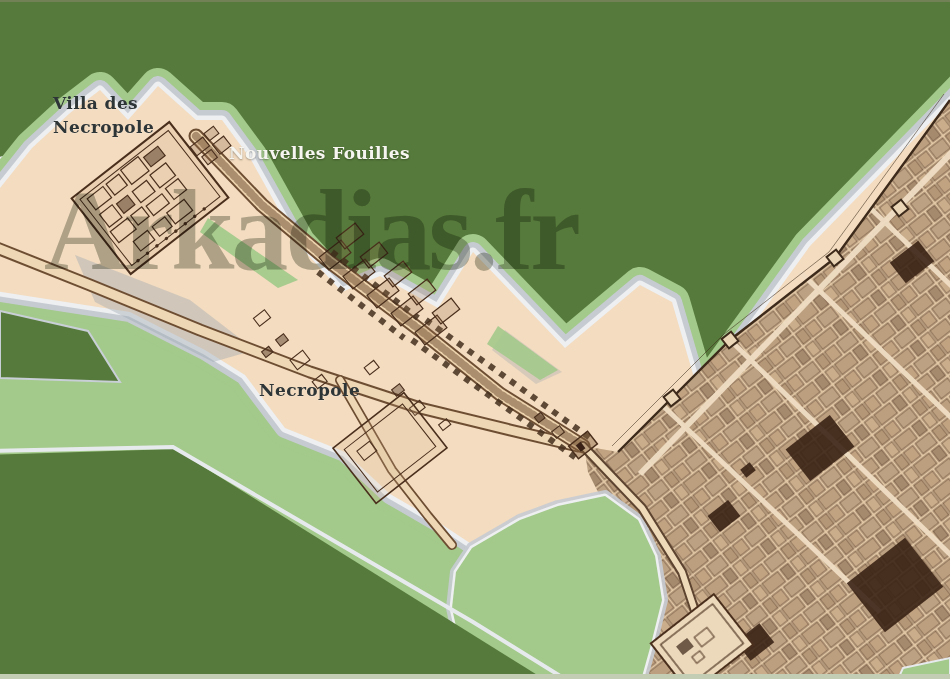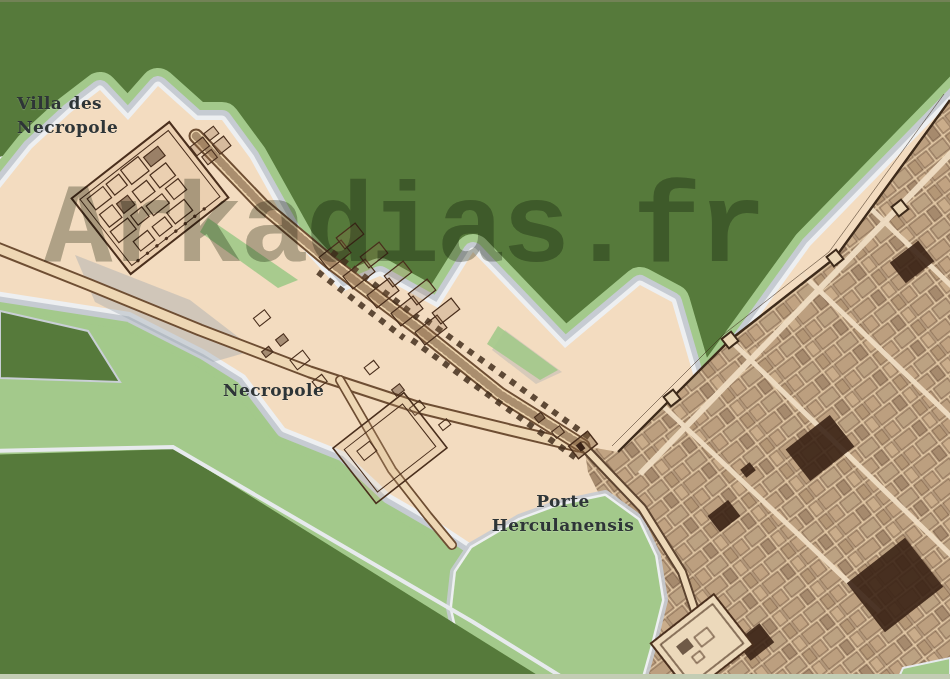--- a/index.html
+++ b/index.html
@@ -8,26 +8,26 @@
     background:var(--bg_green);
     font-family:"DejaVu Serif","Liberation Serif",serif;
   }
   .stage svg{position:absolute;left:0;top:0;}
   .map-label{
     position:absolute;
     font-weight:bold;font-size:17px;line-height:1.4;letter-spacing:.4px;
     white-space:nowrap;
   }
   .map-label span{display:block;}
-  .label-dark{color:var(--label_dark);text-shadow:0 1px 1px rgba(255,255,255,.18);}
+  .label-dark{color:var(--label_dark);text-shadow:0 1px 1px rgba(255,255,255,.18);margin-left:36px;}
   .label-light{color:var(--label_light);text-shadow:0 1px 2px rgba(0,0,0,.35);}
   .label-center{text-align:center;white-space:normal;}
   .watermark{
     position:absolute;left:44px;top:174px;
-    font-family:Liberation Mono, monospace;
+    font-family:Liberation Serif, serif;
     font-weight:bold;font-size:114px;line-height:1;letter-spacing:-3px;
     color:var(--watermark);mix-blend-mode:multiply;opacity:.92;
     white-space:nowrap;pointer-events:none;
   }
 </style>
 </head>
 <body>
 
 <div class="stage">
 
@@ -221,23 +221,22 @@
     <rect x="0" y="674" width="950" height="5" style="fill:var(--border_strip)"></rect>
   </svg>
 
   <div class="watermark">Arkadias.fr</div>
 
   <div class="map-label label-dark" style="left:17px;top:92px;">
     <span>Villa des</span>
     <span>Necropole</span>
   </div>
 
+  <div class="map-label label-light" style="left:229px;top:142px;">
+    <span>Nouvelles Fouilles</span>
+  </div>
 
   <div class="map-label label-dark" style="left:223px;top:379px;text-align:right;">
     <span>Necropole</span>
   </div>
 
-  <div class="map-label label-dark label-center" style="left:487px;top:490px;width:152px;">
-    <span>Porte</span>
-    <span>Herculanensis</span>
-  </div>
 
 </div>
 
 </body></html>

